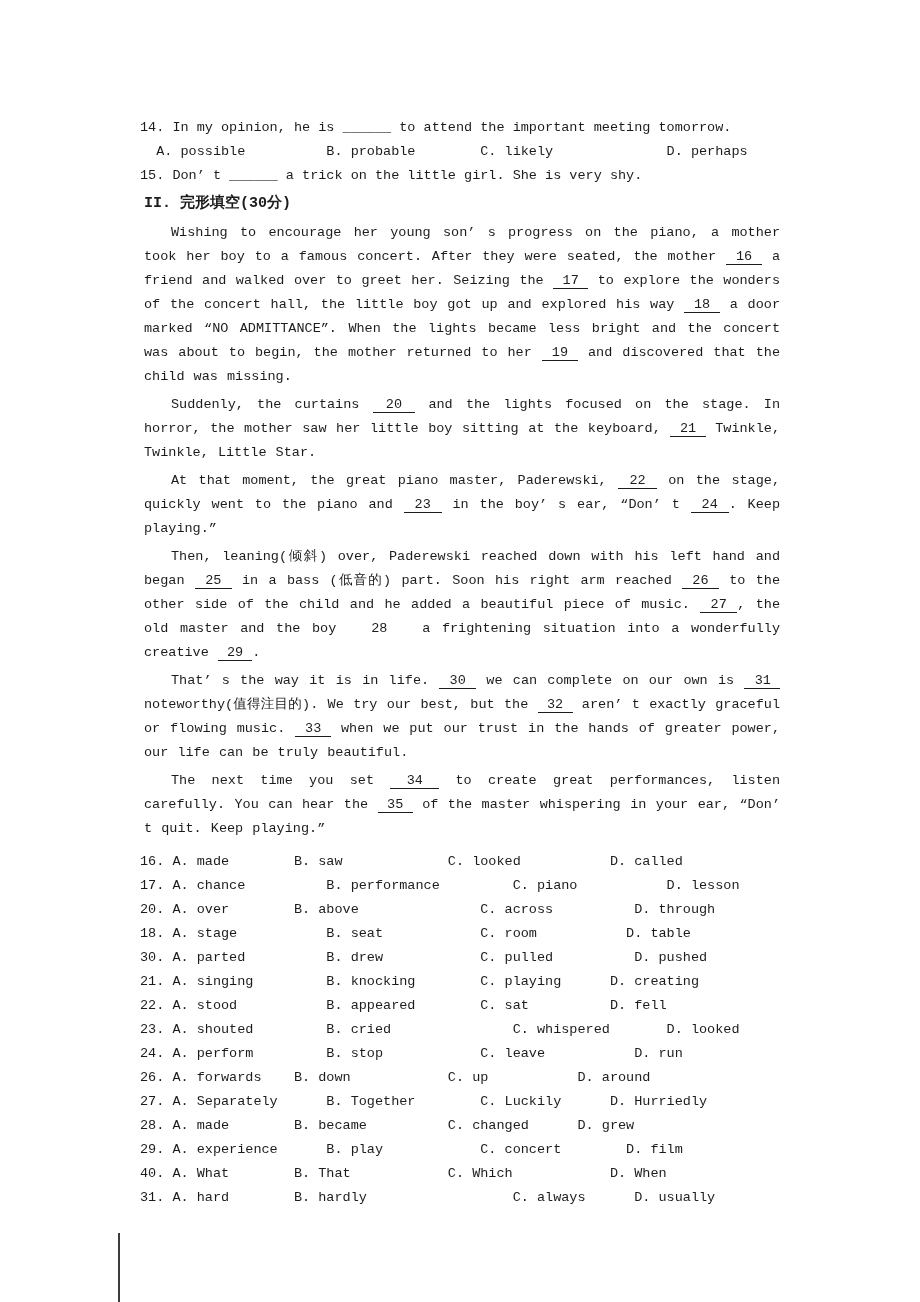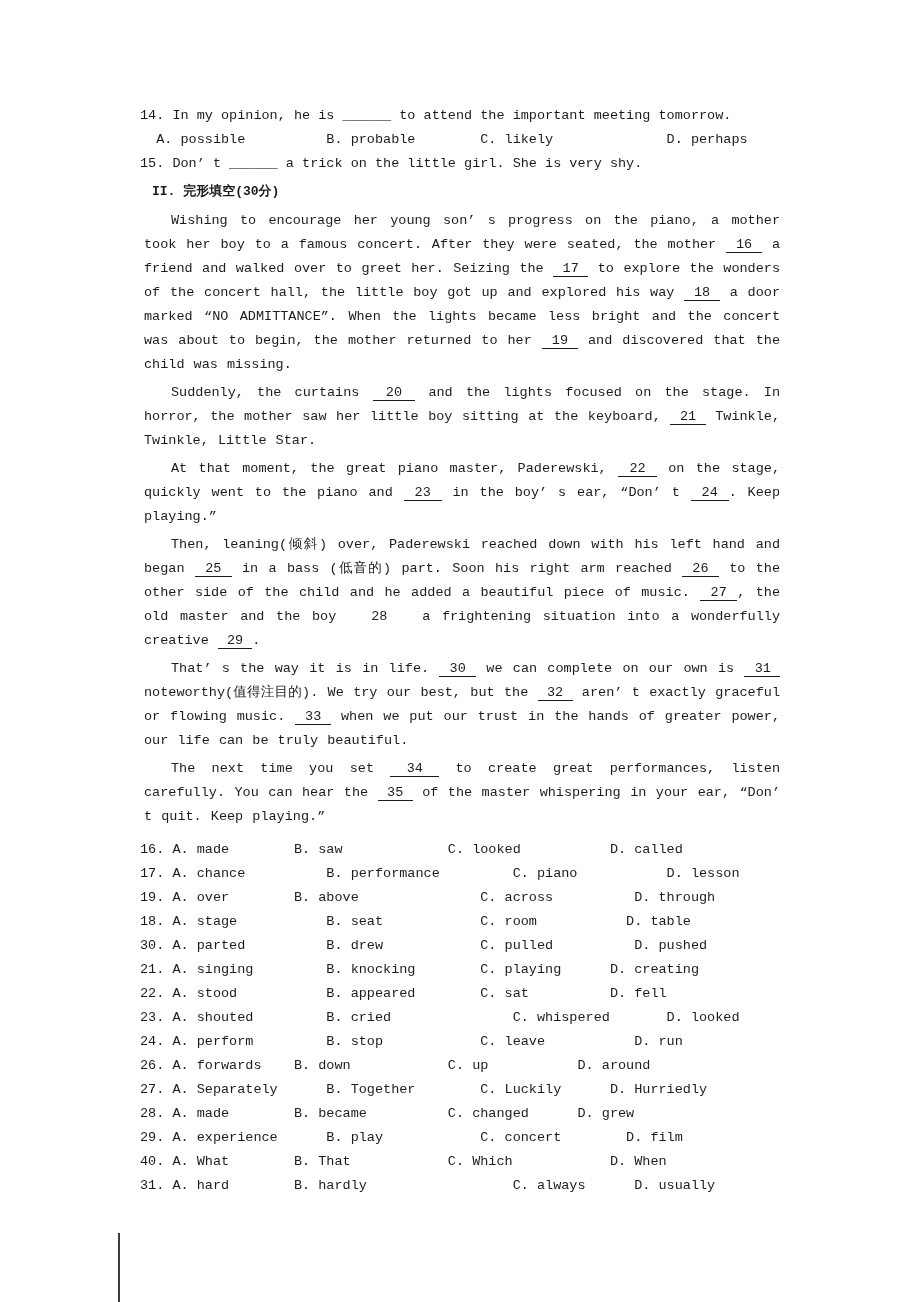--- a/index.html
+++ b/index.html
@@ -9,33 +9,33 @@
     background: #ffffff;
     position: relative;
     font-family: "Liberation Mono", "DejaVu Sans Mono", monospace;
     font-size: 13.5px;
     color: #1c1c1c;
     overflow: hidden;
   }
   .content {
     position: absolute;
     left: 140px;
-    top: 104px;
+    top: 116px;
     width: 644px;
   }
   .qline {
     white-space: pre;
     line-height: 24px;
     height: 24px;
   }
   .section-title {
     font-weight: bold;
-    font-size: 13px;
+    font-size: 15px;
     line-height: 26px;
-    margin: 3px 0 4px 12px;
+    margin: 3px 0 4px 4px;
     white-space: pre;
   }
   .passage { }
   .para {
     margin: 4px;
     text-align: justify;
     line-height: 24px;
     text-indent: 27px;
     word-spacing: 1px;
   }
@@ -74,21 +74,21 @@
       <p class="para">Suddenly, the curtains <span class="blank">&nbsp;20&nbsp;</span> and the lights focused on the stage. In horror, the mother saw her little boy sitting at the keyboard, <span class="blank">&nbsp;21&nbsp;</span> Twinkle, Twinkle, Little Star.</p>
       <p class="para">At that moment, the great piano master, Paderewski, <span class="blank">&nbsp;22&nbsp;</span> on the stage, quickly went to the piano and <span class="blank">&nbsp;23&nbsp;</span> in the boy’ s ear, “Don’ t <span class="blank">&nbsp;24&nbsp;</span>. Keep playing.”</p>
       <p class="para">Then, leaning(倾斜) over, Paderewski reached down with his left hand and began <span class="blank">&nbsp;25&nbsp;</span> in a bass (低音的) part. Soon his right arm reached <span class="blank">&nbsp;26&nbsp;</span> to the other side of the child and he added a beautiful piece of music. <span class="blank">&nbsp;27&nbsp;</span>, the old master and the boy <span class="plain-gap">&nbsp;&nbsp;28&nbsp;&nbsp;</span> a frightening situation into a wonderfully creative <span class="blank">&nbsp;29&nbsp;</span>.</p>
       <p class="para">That’ s the way it is in life. <span class="blank">&nbsp;30&nbsp;</span> we can complete on our own is <span class="blank">&nbsp;31&nbsp;</span> noteworthy(值得注目的). We try our best, but the <span class="blank">&nbsp;32&nbsp;</span> aren’ t exactly graceful or flowing music. <span class="blank">&nbsp;33&nbsp;</span> when we put our trust in the hands of greater power, our life can be truly beautiful.</p>
       <p class="para">The next time you set <span class="blank">&nbsp;34&nbsp;</span> to create great performances, listen carefully. You can hear the <span class="blank">&nbsp;35&nbsp;</span> of the master whispering in your ear, “Don’ t quit. Keep playing.”</p>
     </div>
 
   <div class="options">
       <div class="opt-row">16. A. made        B. saw             C. looked           D. called</div>
       <div class="opt-row">17. A. chance          B. performance         C. piano           D. lesson</div>
-      <div class="opt-row">19. A. over        B. above               C. across          D. through</div>
+      <div class="opt-row">20. A. over        B. above               C. across          D. through</div>
       <div class="opt-row">18. A. stage           B. seat            C. room           D. table</div>
       <div class="opt-row">30. A. parted          B. drew            C. pulled          D. pushed</div>
       <div class="opt-row">21. A. singing         B. knocking        C. playing      D. creating</div>
       <div class="opt-row">22. A. stood           B. appeared        C. sat          D. fell</div>
       <div class="opt-row">23. A. shouted         B. cried               C. whispered       D. looked</div>
       <div class="opt-row">24. A. perform         B. stop            C. leave           D. run</div>
       <div class="opt-row">26. A. forwards    B. down            C. up           D. around</div>
       <div class="opt-row">27. A. Separately      B. Together        C. Luckily      D. Hurriedly</div>
       <div class="opt-row">28. A. made        B. became          C. changed      D. grew</div>
       <div class="opt-row">29. A. experience      B. play            C. concert        D. film</div>

